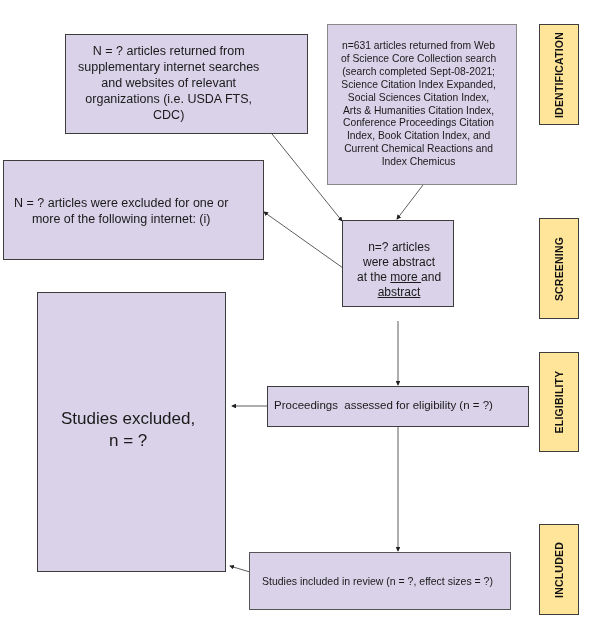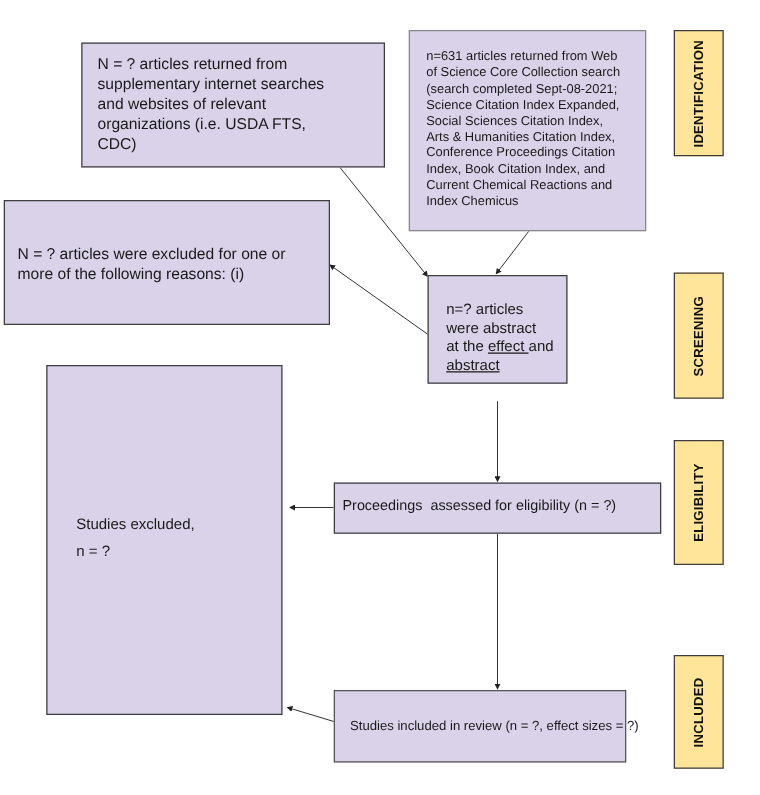--- a/index.html
+++ b/index.html
@@ -1,17 +1,17 @@
 <!DOCTYPE html>
 <html><head>
   <meta charset="utf-8">
   <style>
     html, body { margin: 0; padding: 0; background: #ffffff; }
     body { width: 608px; height: 636px; position: relative; overflow: hidden; font-family: "Liberation Sans", sans-serif; }
-    .box { position: absolute; background: #d9d2e9; border: 1px solid #3d3d3d; box-sizing: border-box; color: #1a1a1a; }
+    .box { position: absolute; background: #d9d2e9; border: 1px solid #3d3d3d; box-sizing: border-box; color: #1a1a1a; text-align: center; }
     .stage { position: absolute; background: #ffe599; border: 1px solid #3d3d3d; box-sizing: border-box; }
     .stage span { position: absolute; left: 50%; top: 50%; transform: translate(-50%, -50%) rotate(-90deg); font-weight: bold; font-size: 10.5px; white-space: nowrap; color: #111; letter-spacing: 0.2px; }
     .t { position: absolute; white-space: pre-line; }
     svg.arrows { position: absolute; left: 0; top: 0; pointer-events: none; }
     u { text-decoration: underline; }
   </style>
 </head>
 <body>
 
 <svg class="arrows" width="608" height="636">
@@ -45,42 +45,42 @@
 Social Sciences Citation Index,
 Arts &amp; Humanities Citation Index,
 Conference Proceedings Citation
 Index, Book Citation Index, and
 Current Chemical Reactions and
 Index Chemicus</div>
 </div>
 
 <div class="box" style="left:3px; top:160px; width:261px; height:100px;">
   <div class="t" style="left:10px; top:34px; font-size:12.5px; line-height:16px;">N = ? articles were excluded for one or
-more of the following reasons: (i)</div>
+more of the following internet: (i)</div>
 </div>
 
 <div class="box" style="left:342px; top:220px; width:112px; height:87px;">
   <div style="position:absolute; left:14px; top:19px; font-size:12px; line-height:15px; white-space:nowrap;">
     <div>n=? articles</div>
     <div>were abstract</div>
-    <div><span>at the </span><u>effect </u><span>and</span></div>
+    <div><span>at the </span><u>more </u><span>and</span></div>
     <div><u>abstract</u></div>
   </div>
 </div>
 
 <div class="box" style="left:37px; top:292px; width:189px; height:280px;">
-  <div class="t" style="left:23px; top:115px; font-size:12px; line-height:22px;">Studies excluded,
+  <div class="t" style="left:23px; top:115px; font-size:17px; line-height:22px;">Studies excluded,
 n = ?</div>
 </div>
 
 <div class="box" style="left:267px; top:386px; width:262px; height:41px;">
   <div class="t" style="left:6px; top:12px; font-size:11.5px; white-space:pre;">Proceedings  assessed for eligibility (n = ?)</div>
 </div>
 
-<div class="box" style="left:267px; top:552px; width:234px; height:58px; border-color:#555;">
+<div class="box" style="left:249px; top:552px; width:262px; height:58px; border-color:#555;">
   <div class="t" style="left:12px; top:22px; font-size:10.5px; white-space:pre;">Studies included in review (n = ?, effect sizes = ?)</div>
 </div>
 
 <div class="stage" style="left:539px; top:24px; width:40px; height:101px;">
   <span>IDENTIFICATION</span>
 </div>
 <div class="stage" style="left:539px; top:218px; width:40px; height:101px;">
   <span>SCREENING</span>
 </div>
 <div class="stage" style="left:539px; top:352px; width:40px; height:100px;">

